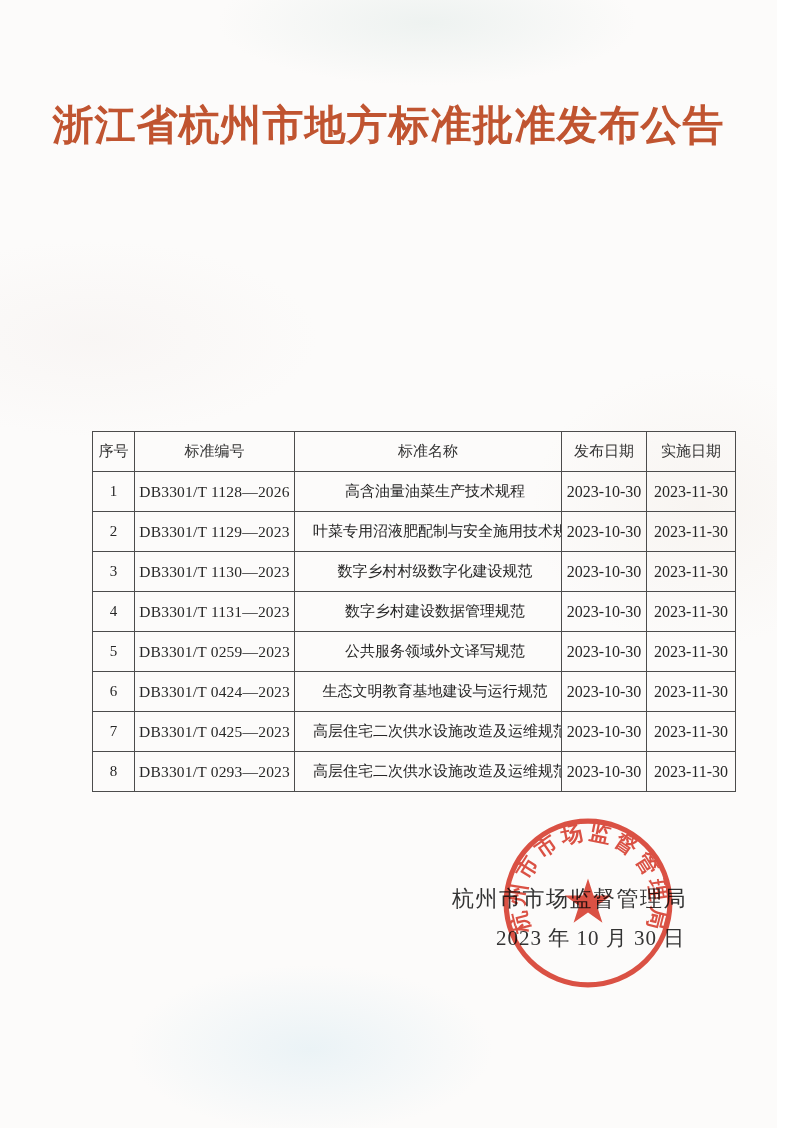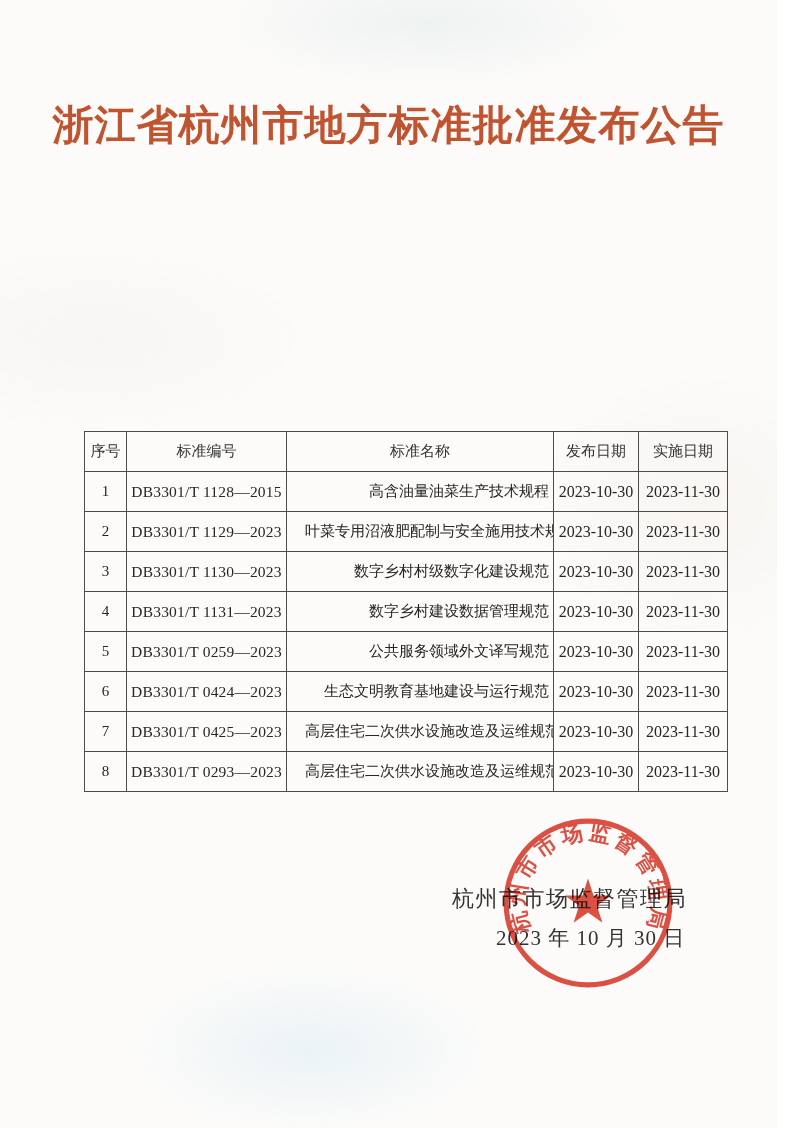--- a/index.html
+++ b/index.html
@@ -41,39 +41,39 @@
     margin: 48px 74px 0 76px;
     font-size: 21px;
     line-height: 42px;
     text-indent: 2em;
     text-align: justify;
     color: #323232;
     letter-spacing: 0.5px;
   }
   table.standards {
     position: absolute;
-    left: 84px; top: 431px;
+    left: 92px; top: 431px;
     width: 643px;
     border-collapse: collapse;
     table-layout: fixed;
     font-size: 15px;
     color: #262626;
   }
   table.standards th, table.standards td {
     border: 1px solid #4c4c4c;
     padding: 2px 4px;
     height: 35px;
     text-align: center;
     font-weight: normal;
     overflow: hidden;
     white-space: nowrap;
   }
   table.standards th { font-size: 15px; color: #333; }
   table.standards td.c1 { font-size: 15.5px; letter-spacing: 0.2px; }
-  table.standards td.c2 { text-align: right; padding-left: 18px; font-size: 15px; }
+  table.standards td.c2 { text-align: center; padding-left: 18px; font-size: 15px; }
   table.standards td.c3, table.standards td.c4 { font-size: 16px; }
   .issuer-line {
     position: absolute;
     top: 884px; left: 452px;
     font-size: 22px;
     letter-spacing: 1.5px;
     color: #333;
     white-space: nowrap;
   }
   .date-line {
@@ -120,21 +120,21 @@
           <th>序号</th>
           <th>标准编号</th>
           <th>标准名称</th>
           <th>发布日期</th>
           <th>实施日期</th>
         </tr>
     </thead>
     <tbody>
         <tr>
           <td class="c0">1</td>
-          <td class="c1">DB3301/T 1128—2015</td>
+          <td class="c1">DB3301/T 1128—2026</td>
           <td class="c2">高含油量油菜生产技术规程</td>
           <td class="c3">2023-10-30</td>
           <td class="c4">2023-11-30</td>
         </tr>
         <tr>
           <td class="c0">2</td>
           <td class="c1">DB3301/T 1129—2023</td>
           <td class="c2">叶菜专用沼液肥配制与安全施用技术规范</td>
           <td class="c3">2023-10-30</td>
           <td class="c4">2023-11-30</td>

